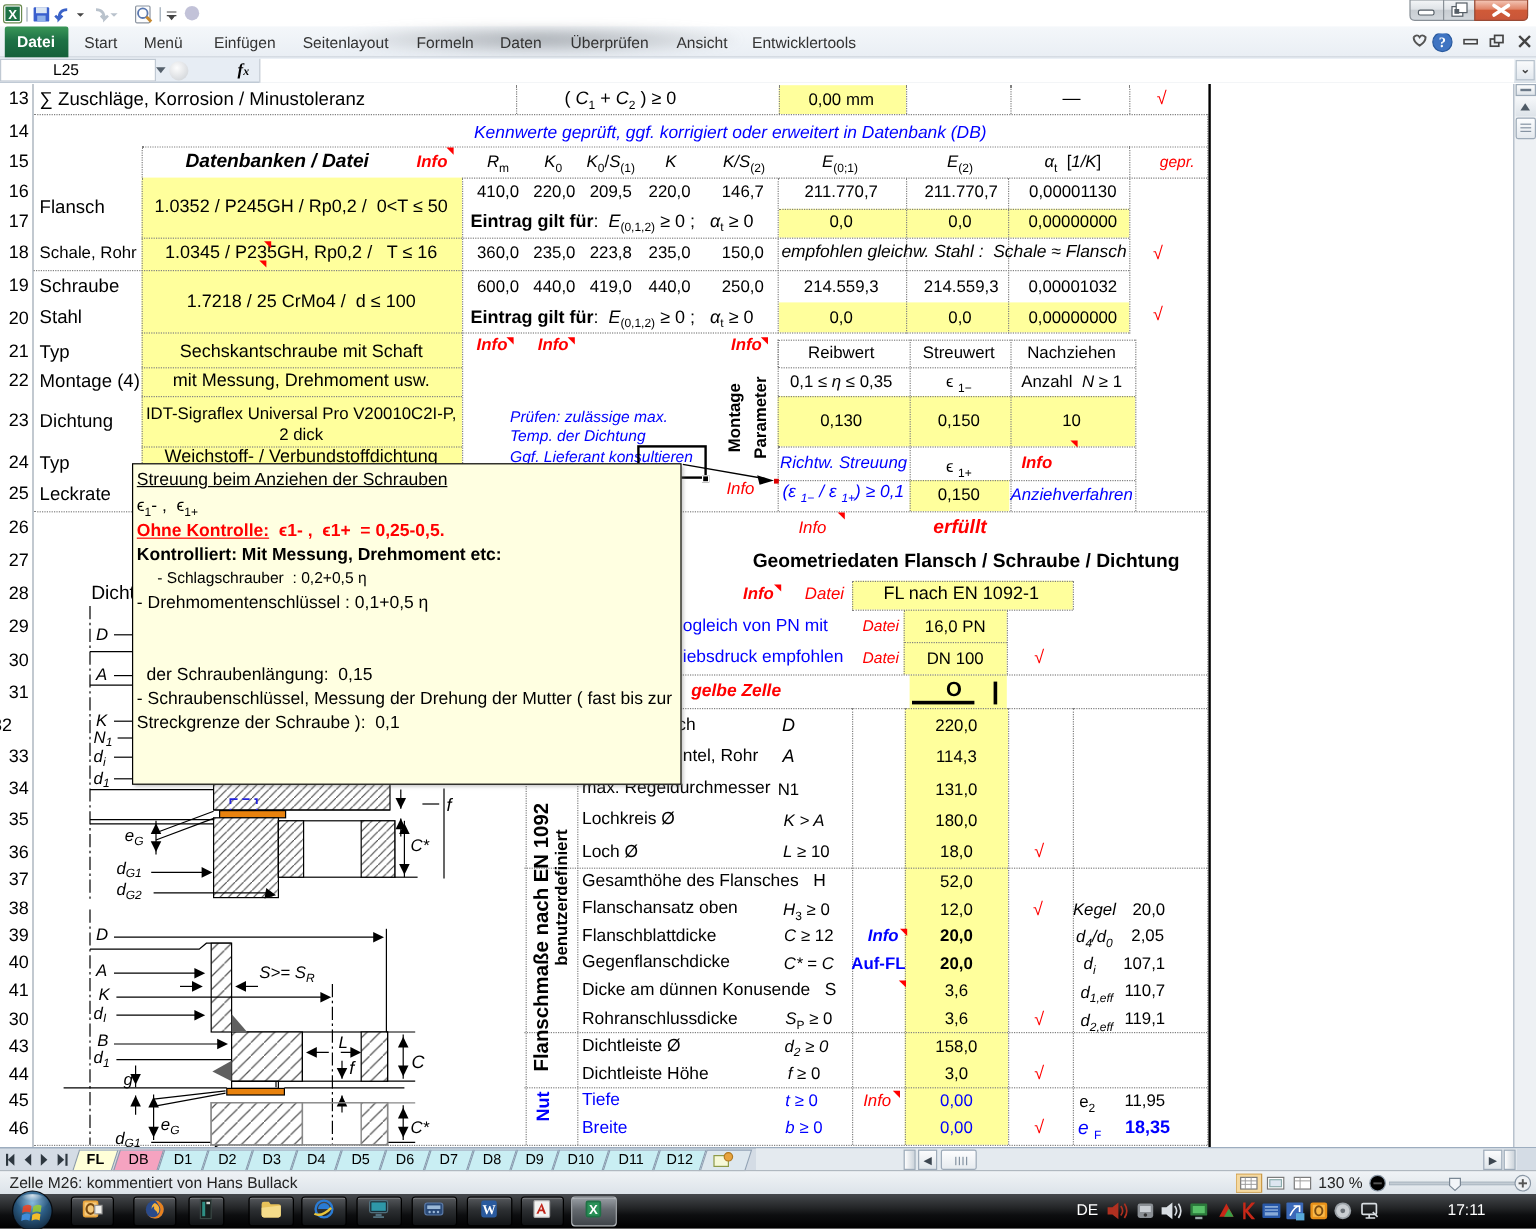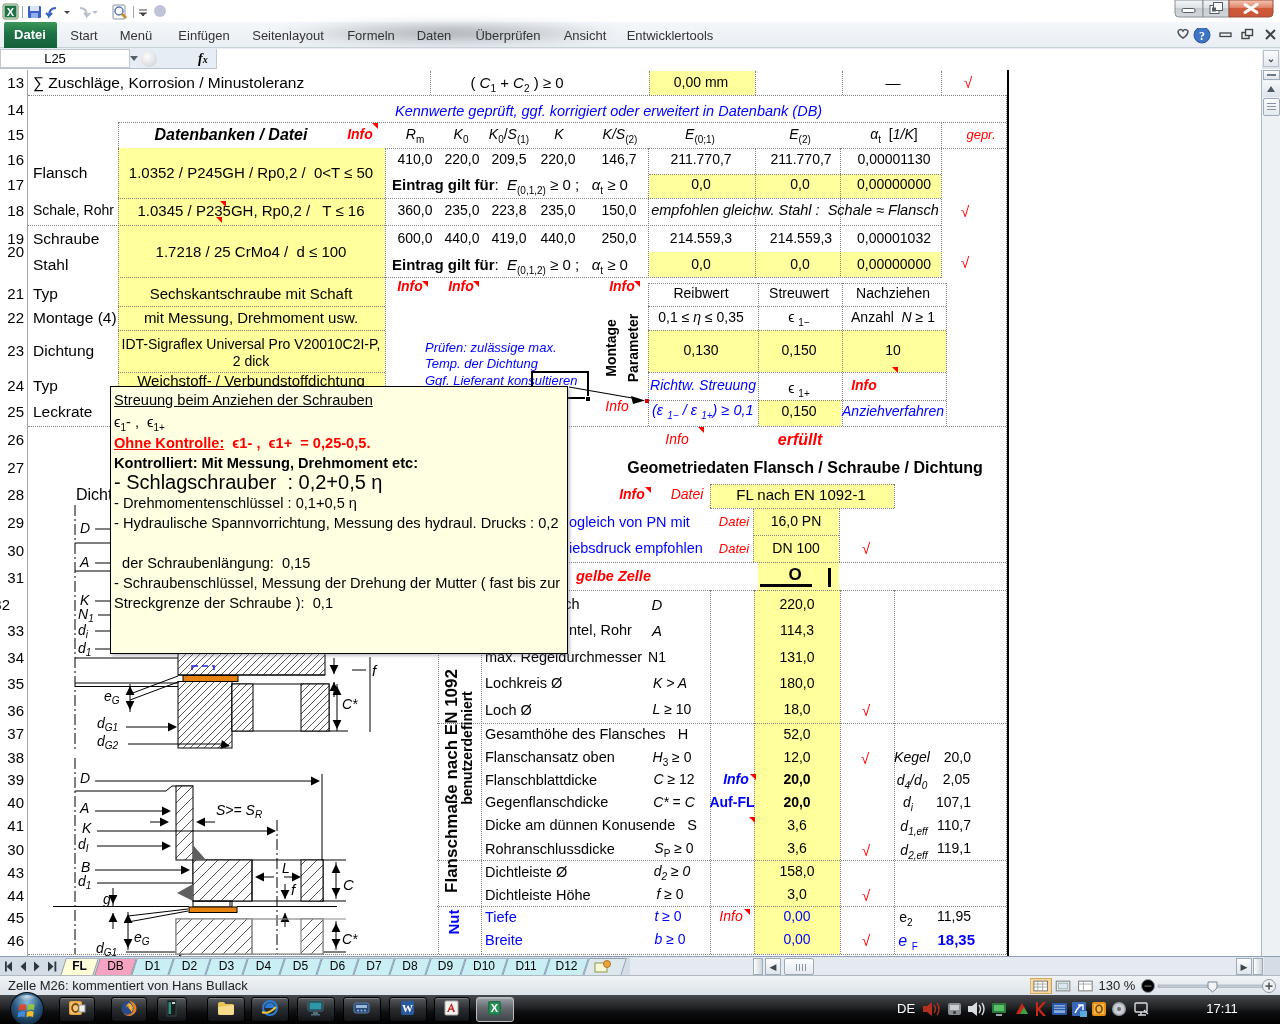--- a/index.html
+++ b/index.html
@@ -111,21 +111,21 @@
 
 <div class="ln" style="left:27px;top:70px;width:1px;height:886px;background:#9aa6b2"></div>
 <div id="rownums">
 <div class="t r" style="left:24px;top:83px">13</div>
 <div class="t r" style="left:24px;top:110px">14</div>
 <div class="t r" style="left:24px;top:134.5px">15</div>
 <div class="t r" style="left:24px;top:160px">16</div>
 <div class="t r" style="left:24px;top:185px">17</div>
 <div class="t r" style="left:24px;top:211px">18</div>
 <div class="t r" style="left:24px;top:238.5px">19</div>
-<div class="t r" style="left:24px;top:252px">20</div>
+<div class="t r" style="left:24px;top:266px">20</div>
 <div class="t r" style="left:24px;top:293.5px">21</div>
 <div class="t r" style="left:24px;top:318px">22</div>
 <div class="t r" style="left:24px;top:351px">23</div>
 <div class="t r" style="left:24px;top:386px">24</div>
 <div class="t r" style="left:24px;top:412px">25</div>
 <div class="t r" style="left:24px;top:440px">26</div>
 <div class="t r" style="left:24px;top:468px">27</div>
 <div class="t r" style="left:24px;top:495px">28</div>
 <div class="t r" style="left:24px;top:523px">29</div>
 <div class="t r" style="left:24px;top:551px">30</div>
@@ -557,23 +557,22 @@
 <div id="overlay">
 
 <div style="position:absolute;left:531px;top:371px;width:58px;height:28px;border:2.5px solid #000"></div>
 <div style="position:absolute;left:585px;top:396px;width:6px;height:6px;background:#000;border:1px solid #fff"></div>
 
 <div id="comment" style="position:absolute;left:110px;top:385.5px;width:458px;height:268px;background:#ffffe1;border:1.4px solid #000;box-shadow:2px 2px 3px rgba(120,120,120,.45)">
  <div class="t" style="left:3px;top:13px;font-size:14.6px"><u>Streuung beim Anziehen der Schrauben</u></div>
  <div class="t" style="left:3px;top:35px;font-size:14.6px">ϵ<sub>1</sub>- ,&nbsp; ϵ<sub>1+</sub></div>
  <div class="t red b" style="left:3px;top:56px;font-size:14.6px"><u>Ohne Kontrolle:</u>&nbsp; ϵ1- ,&nbsp; ϵ1+&nbsp; = 0,25-0,5.</div>
  <div class="t b" style="left:3px;top:76px;font-size:14.6px">Kontrolliert: Mit Messung, Drehmoment etc:</div>
- <div class="t" style="left:3px;top:95px;font-size:20px">- Schlagschrauber&nbsp; : 0,2+0,5 η</div>
+ <div class="t" style="left:20px;top:95px;font-size:13px">- Schlagschrauber&nbsp; : 0,2+0,5 η</div>
  <div class="t" style="left:3px;top:116px;font-size:14.6px">- Drehmomentenschlüssel : 0,1+0,5 η</div>
- <div class="t" style="left:3px;top:136px;font-size:14.6px">- Hydraulische Spannvorrichtung, Messung des hydraul. Drucks : 0,2</div>
  <div class="t" style="left:3px;top:176px;font-size:14.6px">&nbsp; der Schraubenlängung:&nbsp; 0,15</div>
  <div class="t" style="left:3px;top:196px;font-size:14.6px">- Schraubenschlüssel, Messung der Drehung der Mutter ( fast bis zur</div>
  <div class="t" style="left:3px;top:216px;font-size:14.6px">Streckgrenze der Schraube ):&nbsp; 0,1</div>
 </div>
 <svg style="position:absolute;left:0;top:0;pointer-events:none" width="1280" height="1024">
  <line x1="569" y1="387" x2="638" y2="399" stroke="#000" stroke-width="1.2"></line>
  <polygon points="645,400.5 631,396 633,404" fill="#000"></polygon>
  <rect x="645" y="399" width="4" height="4" fill="#d00"></rect>
 </svg>
 </div>

